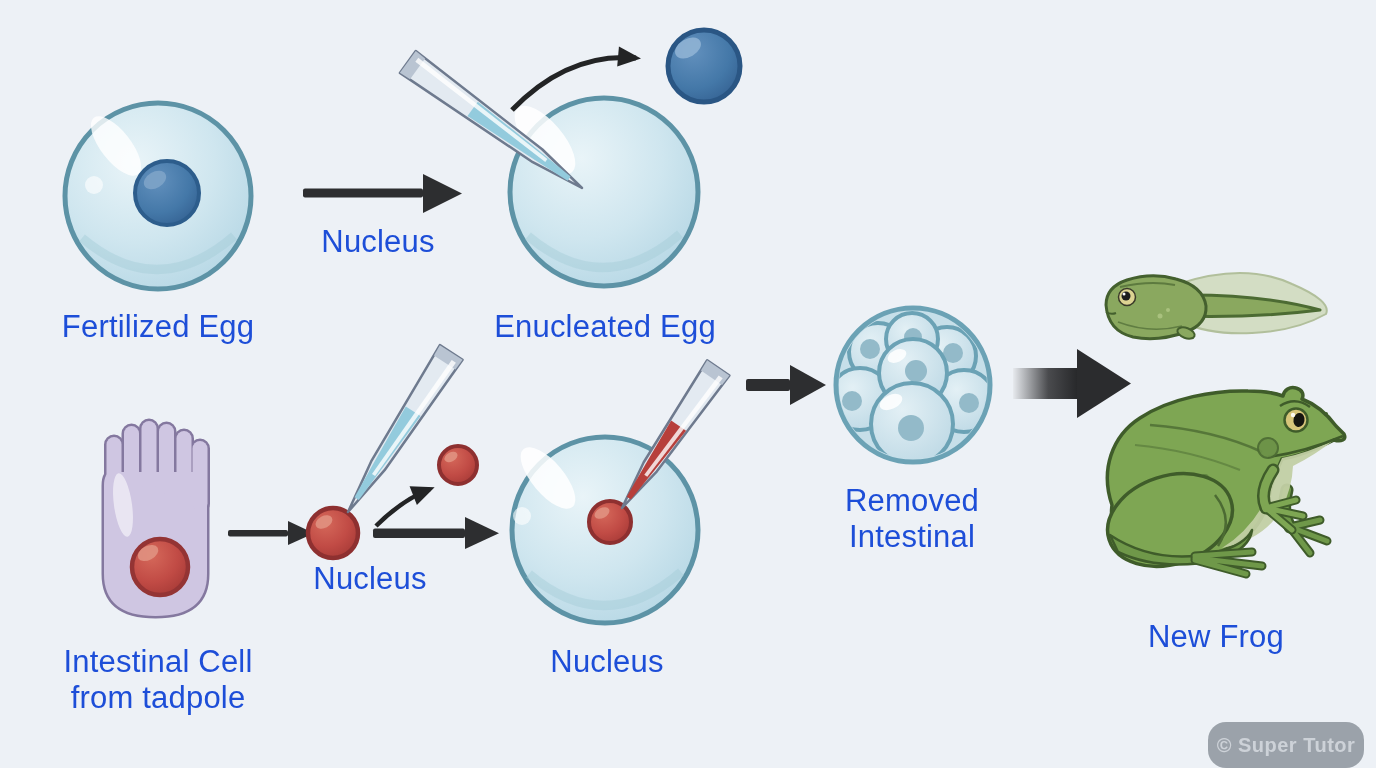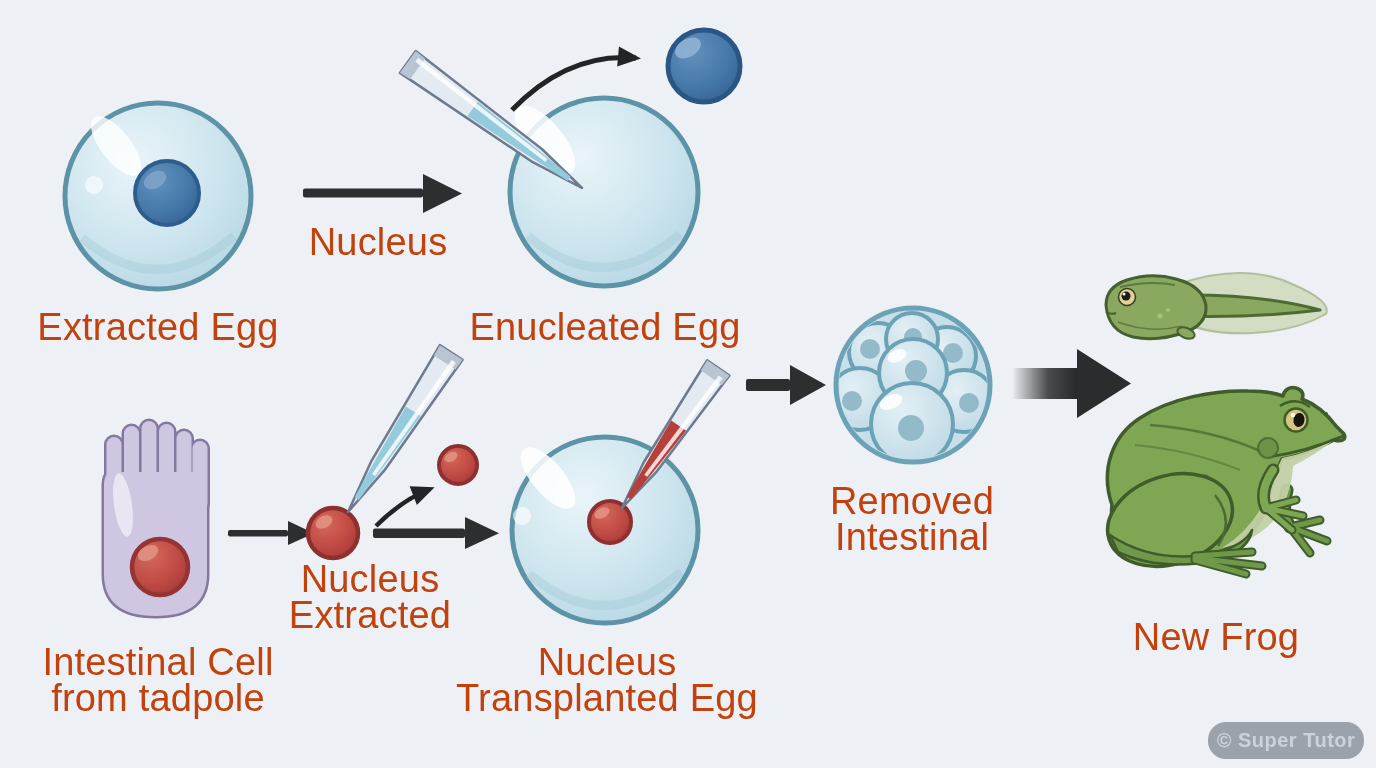--- a/index.html
+++ b/index.html
@@ -5,25 +5,25 @@
   html,body{margin:0;padding:0;background:#edf1f6;}
   .canvas{
     position:relative;width:1376px;height:768px;overflow:hidden;
     background:#edf1f6;
     font-family:"Liberation Sans",sans-serif;
   }
   .diagram-svg{position:absolute;left:0;top:0;}
   .lbl{
     position:absolute;transform:translateX(-50%);
     text-align:center;white-space:nowrap;
-    font-size:38px;line-height:36px;font-weight:500;
-    color:#c2410c;letter-spacing:0.2px;
+    font-size:31px;line-height:36px;font-weight:500;
+    color:#1d4ed8;letter-spacing:0.2px;
   }
   .watermark{
-    position:absolute;left:1208px;top:722px;width:156px;height:37px;
+    position:absolute;left:1208px;top:722px;width:156px;height:46px;
     border-radius:18px;background:rgba(148,155,163,0.92);
     display:flex;align-items:center;justify-content:center;
     font-size:20px;font-weight:bold;color:rgba(222,226,231,0.75);
     letter-spacing:0.5px;
   }
 </style>
 </head>
 <body>
 
 <div class="canvas">
@@ -270,41 +270,39 @@
 
     <g stroke-linecap="round" fill="none">
       <path d="M 1273 470 C 1263 485 1261 497 1266 508" stroke="#3f5c2a" stroke-width="13"></path>
       <path d="M 1266 508 L 1296 500 M 1266 508 L 1303 516 M 1266 508 L 1292 530" stroke="#3f5c2a" stroke-width="9"></path>
       <path d="M 1273 470 C 1263 485 1261 497 1266 508" stroke="#7ea653" stroke-width="8"></path>
       <path d="M 1266 508 L 1296 500 M 1266 508 L 1303 516 M 1266 508 L 1292 530" stroke="#7ea653" stroke-width="5"></path>
     </g>
   </g>
 </svg>
 
-<div class="lbl" style="left:158px;top:309px;">Extracted Egg</div>
+<div class="lbl" style="left:158px;top:309px;">Fertilized Egg</div>
 
 <div class="lbl" style="left:378px;top:224px;">
   <div>Nucleus</div>
 </div>
 
 <div class="lbl" style="left:605px;top:309px;">Enucleated Egg</div>
 
 <div class="lbl" style="left:158px;top:644px;">
   <div>Intestinal Cell</div>
   <div>from tadpole</div>
 </div>
 
 <div class="lbl" style="left:370px;top:561px;">
   <div>Nucleus</div>
-  <div>Extracted</div>
 </div>
 
 <div class="lbl" style="left:607px;top:644px;">
   <div>Nucleus</div>
-  <div>Transplanted Egg</div>
 </div>
 
 <div class="lbl" style="left:912px;top:483px;">
   <div>Removed</div>
   <div>Intestinal</div>
 </div>
 
 <div class="lbl" style="left:1216px;top:619px;">New Frog</div>
 
 <div class="watermark">

